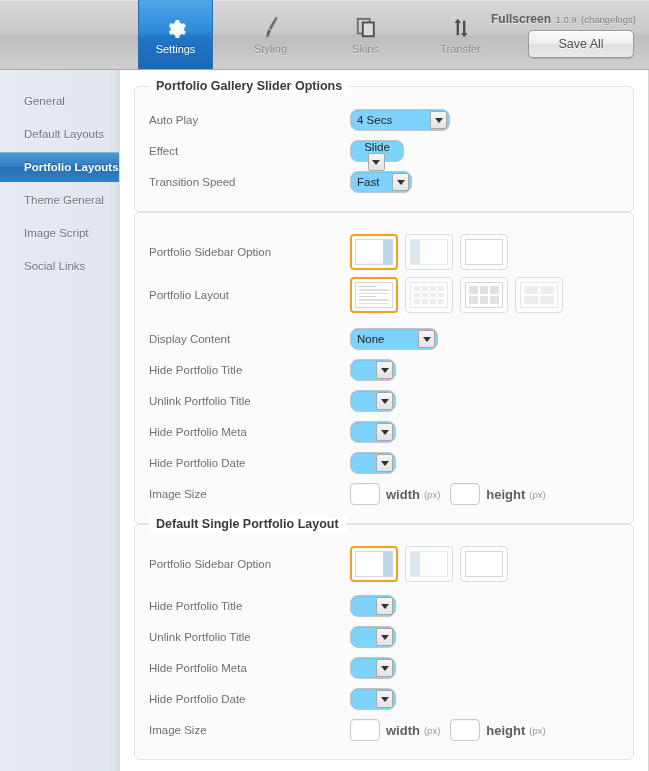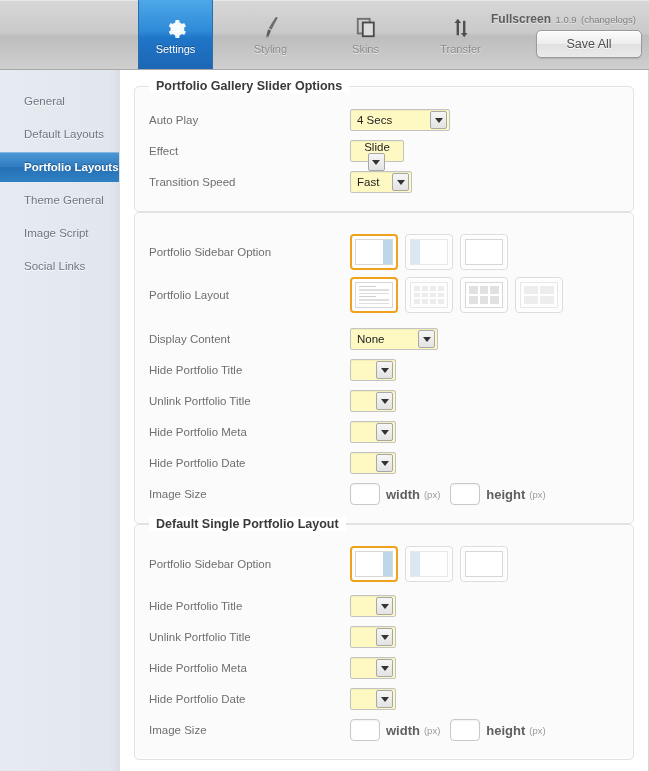--- a/index.html
+++ b/index.html
@@ -68,21 +68,21 @@
     font-size: 12px; font-weight: bold; color:#5d5d5d;
     text-shadow: 0 1px 0 #e9e9e9;
   }
   .ver-num{
     font-size: 9.5px; color:#7d7d7d; text-shadow:0 1px 0 #e9e9e9;
   }
   .ver-log{
     font-size: 9.5px; color:#7d7d7d; text-shadow:0 1px 0 #e9e9e9;
   }
   .save-all{
-    position:absolute; right:7px; top:30px;
+    position:absolute; right:15px; top:30px;
     width: 106px; height: 28px;
     border: 1px solid #9a9a9a;
     border-radius: 5px;
     background: linear-gradient(to bottom, #fbfbfb 0%, #ededed 50%, #e0e0e0 51%, #eaeaea 100%);
     font-size: 12.5px;
     color: #4d4d4d;
     text-shadow: 0 1px 0 #fff;
     cursor: pointer;
     box-shadow: 0 1px 1px rgba(0,0,0,0.12), inset 0 1px 0 #fff;
     font-family: "Liberation Sans", sans-serif;
@@ -168,22 +168,22 @@
     font-size: 11.5px;
     color: #6f6f6f;
     flex-shrink: 0;
   }
   .row-field{ display:flex; align-items:center; }
 
   
   .sel{
     height: 22px;
     border: 1px solid #c3c3c3;
-    background: #fef9c3;
-    border-radius: 2px;
+    background: #7dd3fc;
+    border-radius: 8px;
     display: inline-flex;
     align-items: center;
     justify-content: space-between;
     cursor: pointer;
     box-shadow: inset 0 1px 1px rgba(0,0,0,0.05);
   }
   .sel .sv{
     font-size: 11.5px;
     color: #222;
     padding: 0 6px;

